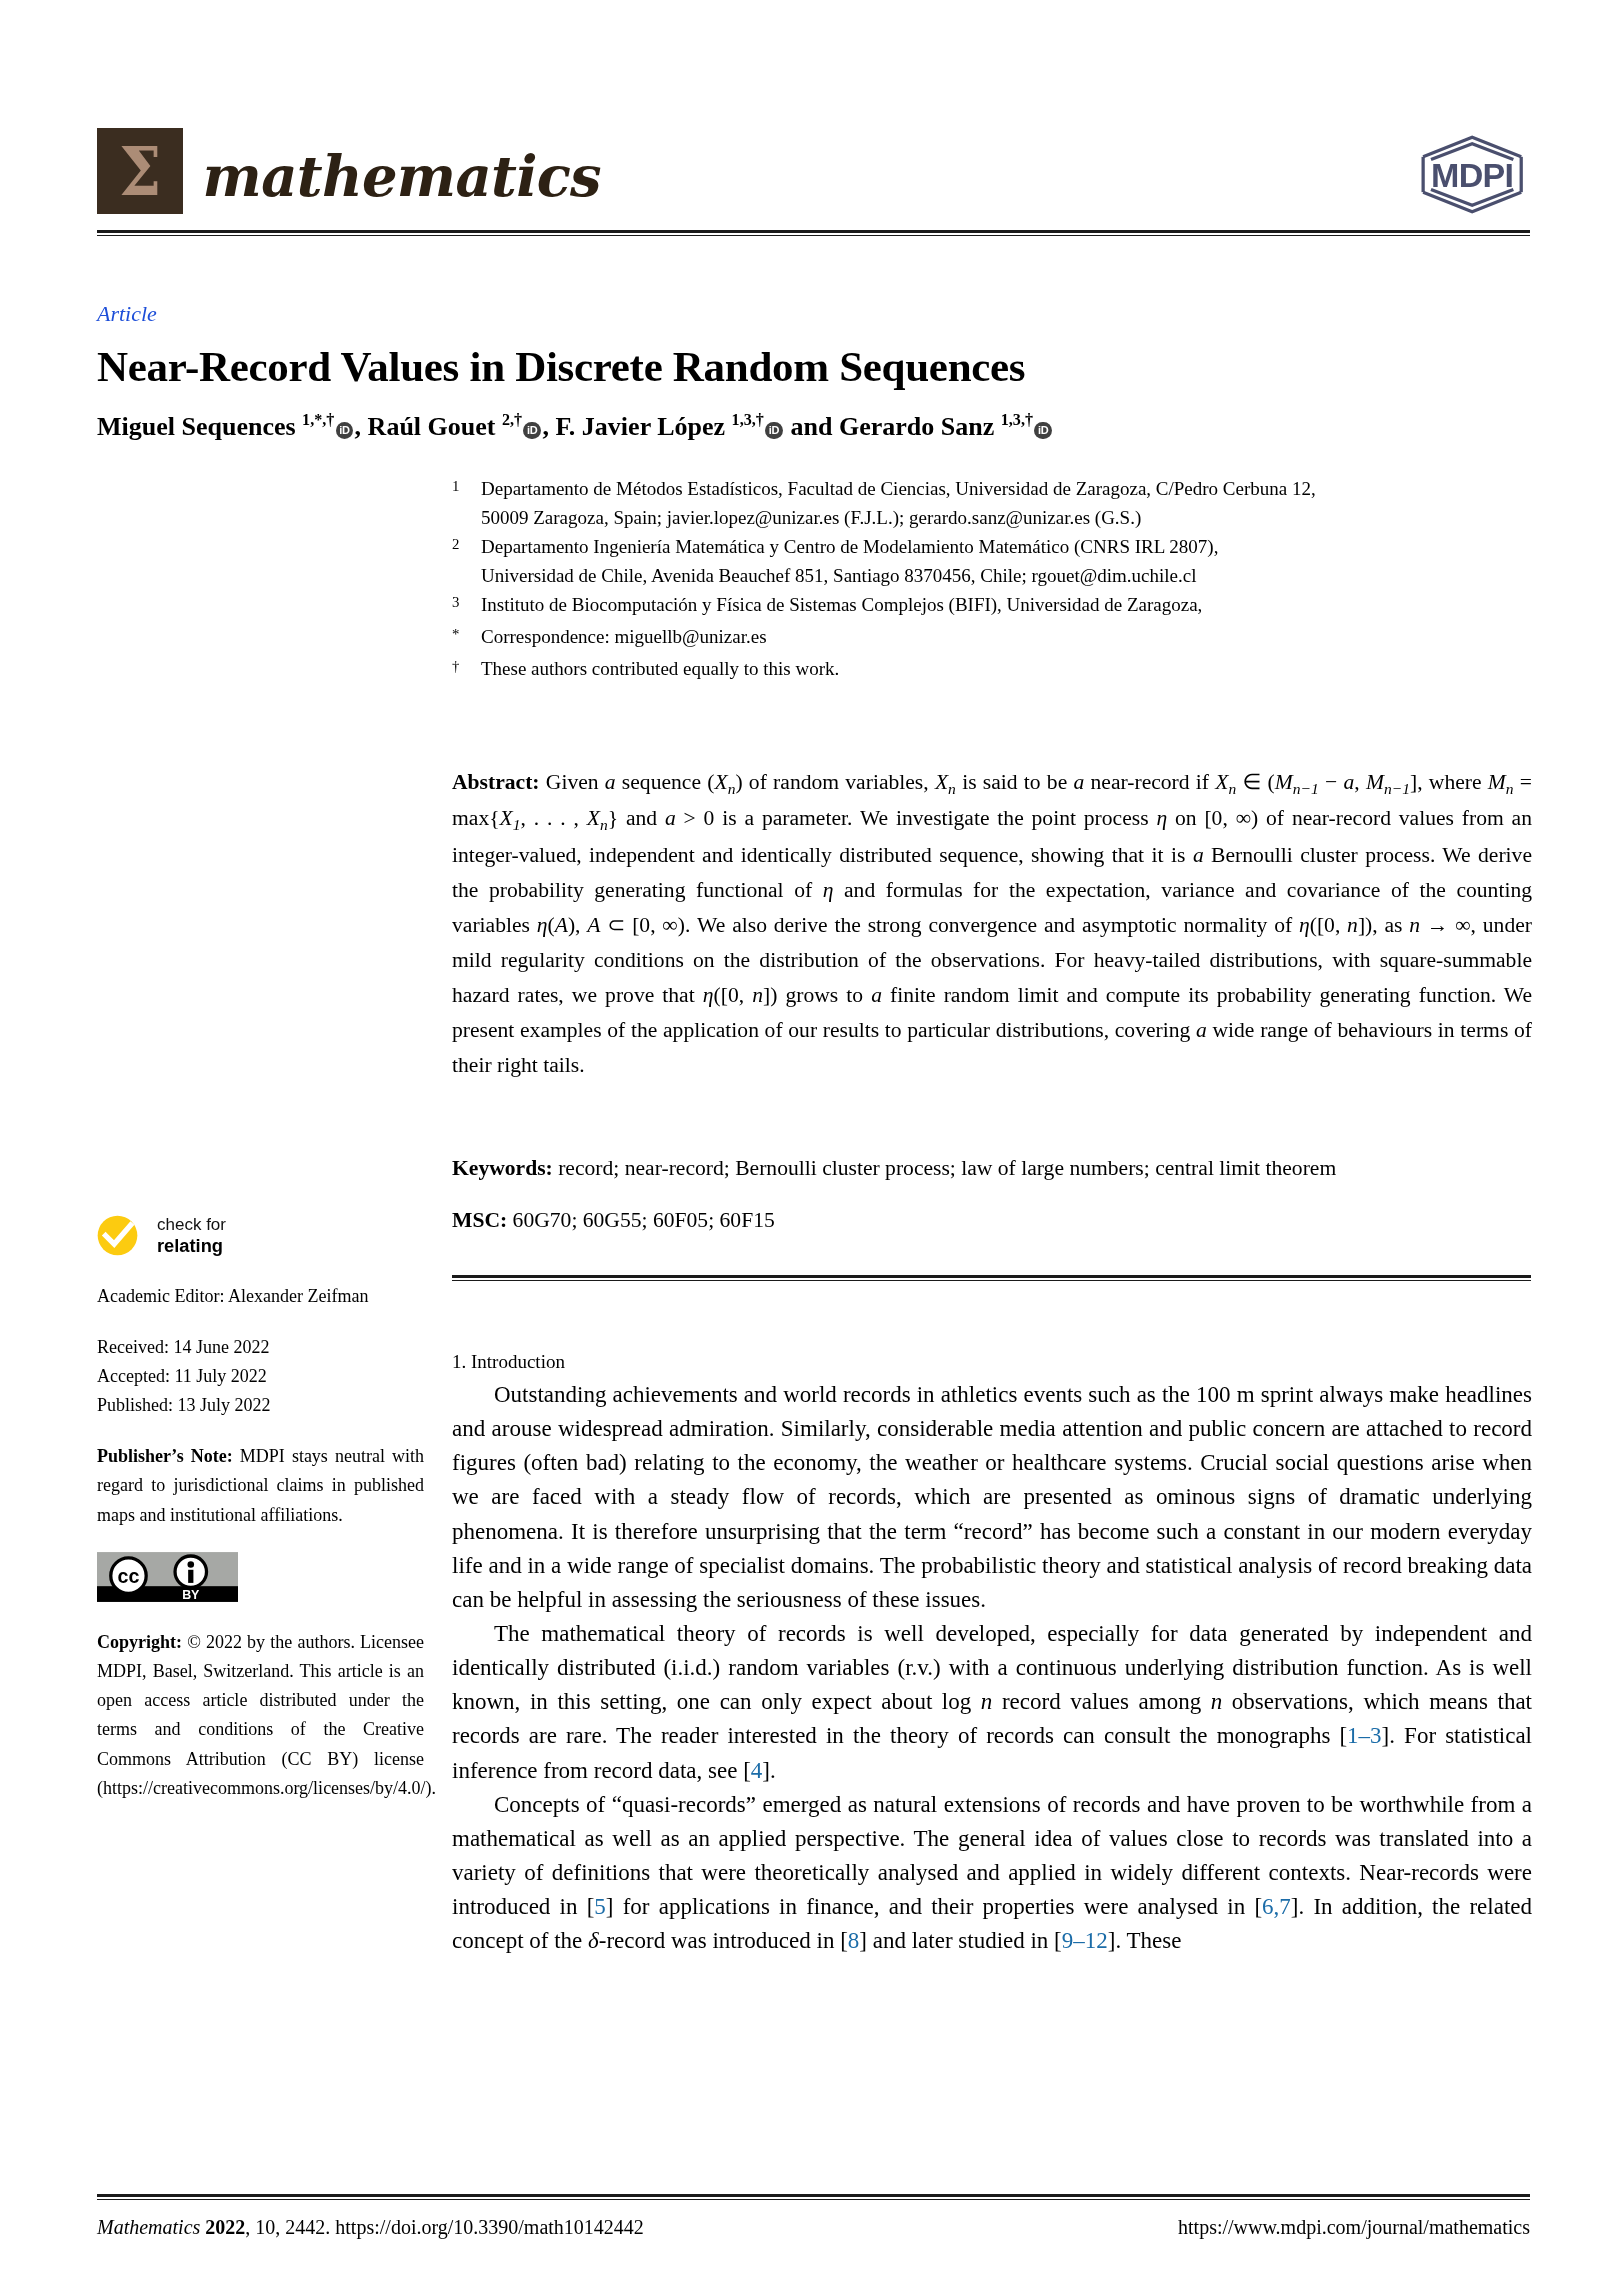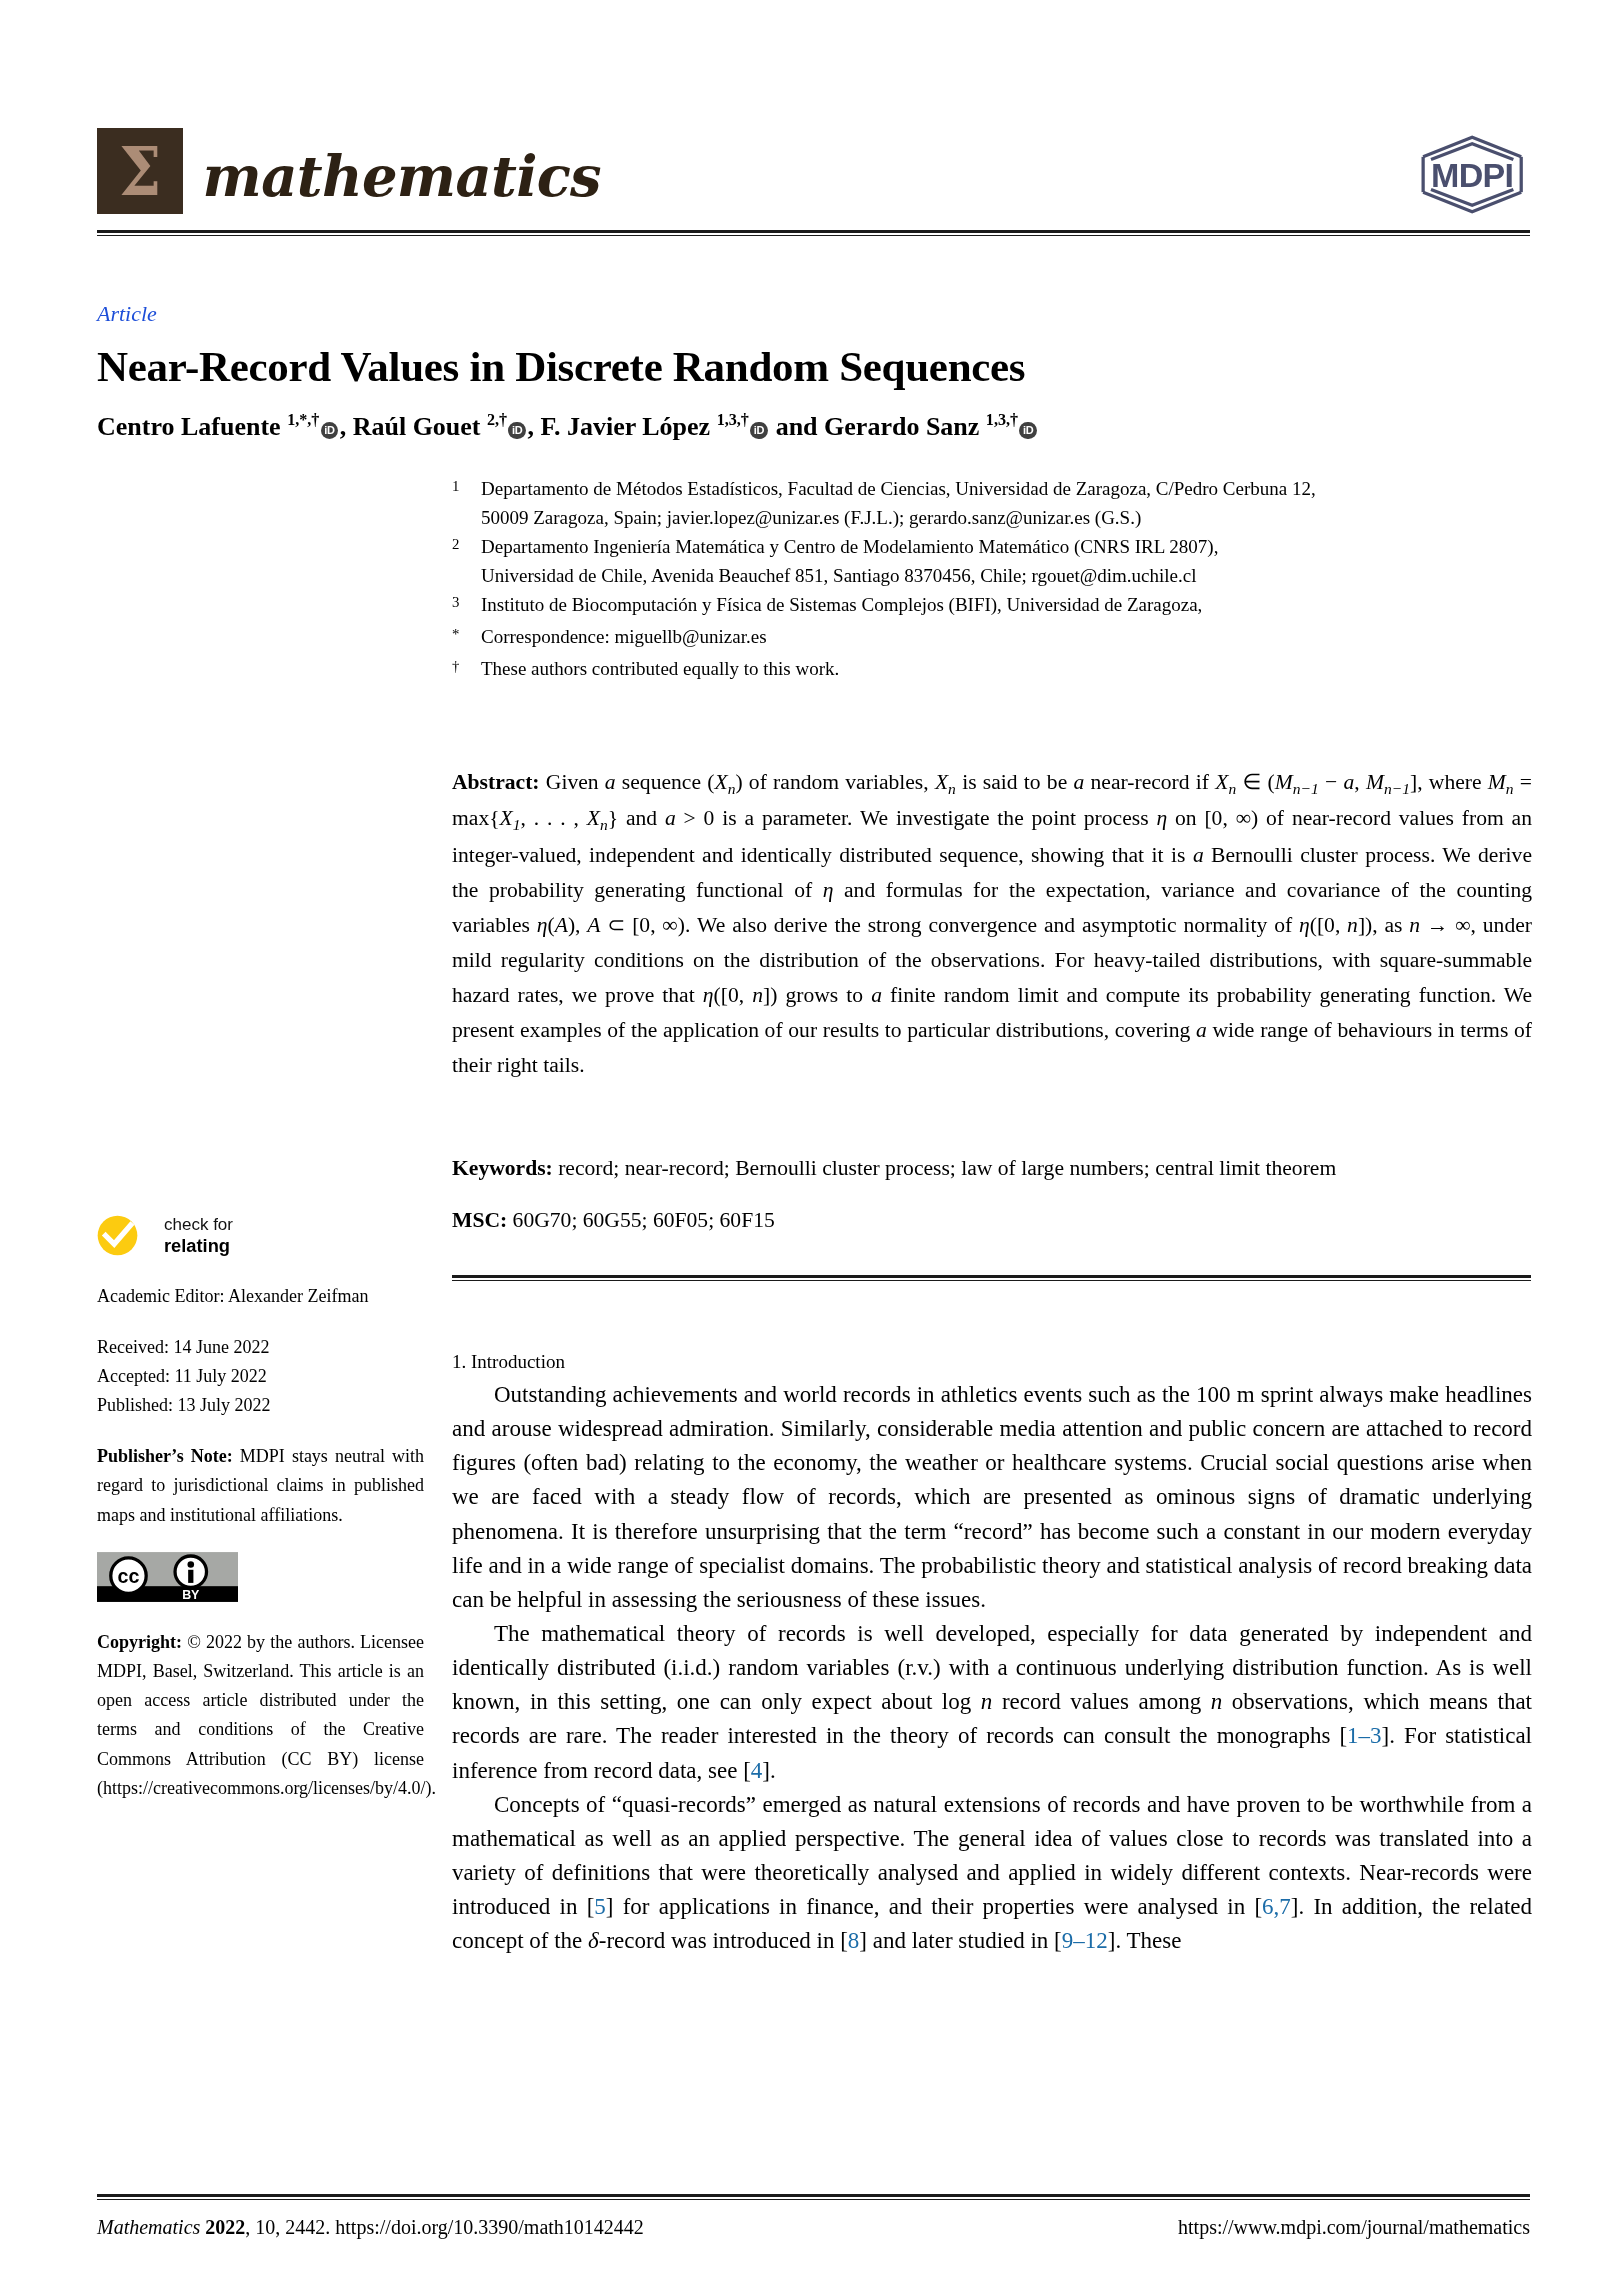--- a/index.html
+++ b/index.html
@@ -93,21 +93,21 @@
     font-size:21.6px; line-height:1.6;
   }
   i.mv { font-style:italic; }
   .sub { font-size:.72em; vertical-align:sub; font-style:italic; }
 
   
   .sidebar {
     position:absolute; left:97px; top:1215px; width:327px;
     font-size:18px; line-height:1.62; text-align:justify;
   }
-  .cfu { display:flex; align-items:center; gap:26px; margin-bottom:25px; }
+  .cfu { display:flex; align-items:center; gap:19px; margin-bottom:25px; }
   .cfu-badge { width:41px; height:41px; flex:0 0 41px; }
   .cfu-text {
     font-family:"Liberation Sans", sans-serif; line-height:1.18;
   }
   .cfu-l1 { font-size:17px; color:#111; }
   .cfu-l2 { font-size:18.3px; font-weight:700; color:#000; }
   .sb-block { margin-bottom:22px; }
   .sb-block b { font-weight:700; }
   .sb-line { display:block; }
   .cc-badge { width:141px; height:50px; margin-bottom:17px; }
@@ -155,21 +155,21 @@
         <polyline points="24,88 87,112 150,88"></polyline>
       </g>
       <text x="87" y="84" text-anchor="middle" fill="#4A4F6E" font-family="Liberation Sans, sans-serif" font-size="52" font-weight="700" letter-spacing="-1">MDPI</text>
     </svg>
   </div>
   <div class="rule-double rule-top"></div>
 
   <div class="kicker">Article</div>
   <h1 class="paper-title">Near-Record Values in Discrete Random Sequences</h1>
 
-  <div class="authors" id="author-list"><span>Centro Lafuente </span><sup>1,*,†</sup><span class="orcid">iD</span>, <span>Raúl Gouet </span><sup>2,†</sup><span class="orcid">iD</span>, <span>F. Javier López </span><sup>1,3,†</sup><span class="orcid">iD</span> and <span>Gerardo Sanz </span><sup>1,3,†</sup><span class="orcid">iD</span></div>
+  <div class="authors" id="author-list"><span>Miguel Sequences </span><sup>1,*,†</sup><span class="orcid">iD</span>, <span>Raúl Gouet </span><sup>2,†</sup><span class="orcid">iD</span>, <span>F. Javier López </span><sup>1,3,†</sup><span class="orcid">iD</span> and <span>Gerardo Sanz </span><sup>1,3,†</sup><span class="orcid">iD</span></div>
 
   <div class="affils" id="affils">
       <div class="affil-row">
         <div class="affil-mark"><sup>1</sup></div>
         <div class="affil-body">
           <span class="sb-line">Departamento de Métodos Estadísticos, Facultad de Ciencias, Universidad de Zaragoza, C/Pedro Cerbuna 12,</span>
           <span class="sb-line">50009 Zaragoza, Spain; javier.lopez@unizar.es (F.J.L.); gerardo.sanz@unizar.es (G.S.)</span>
         </div>
       </div>
       <div class="affil-row">

